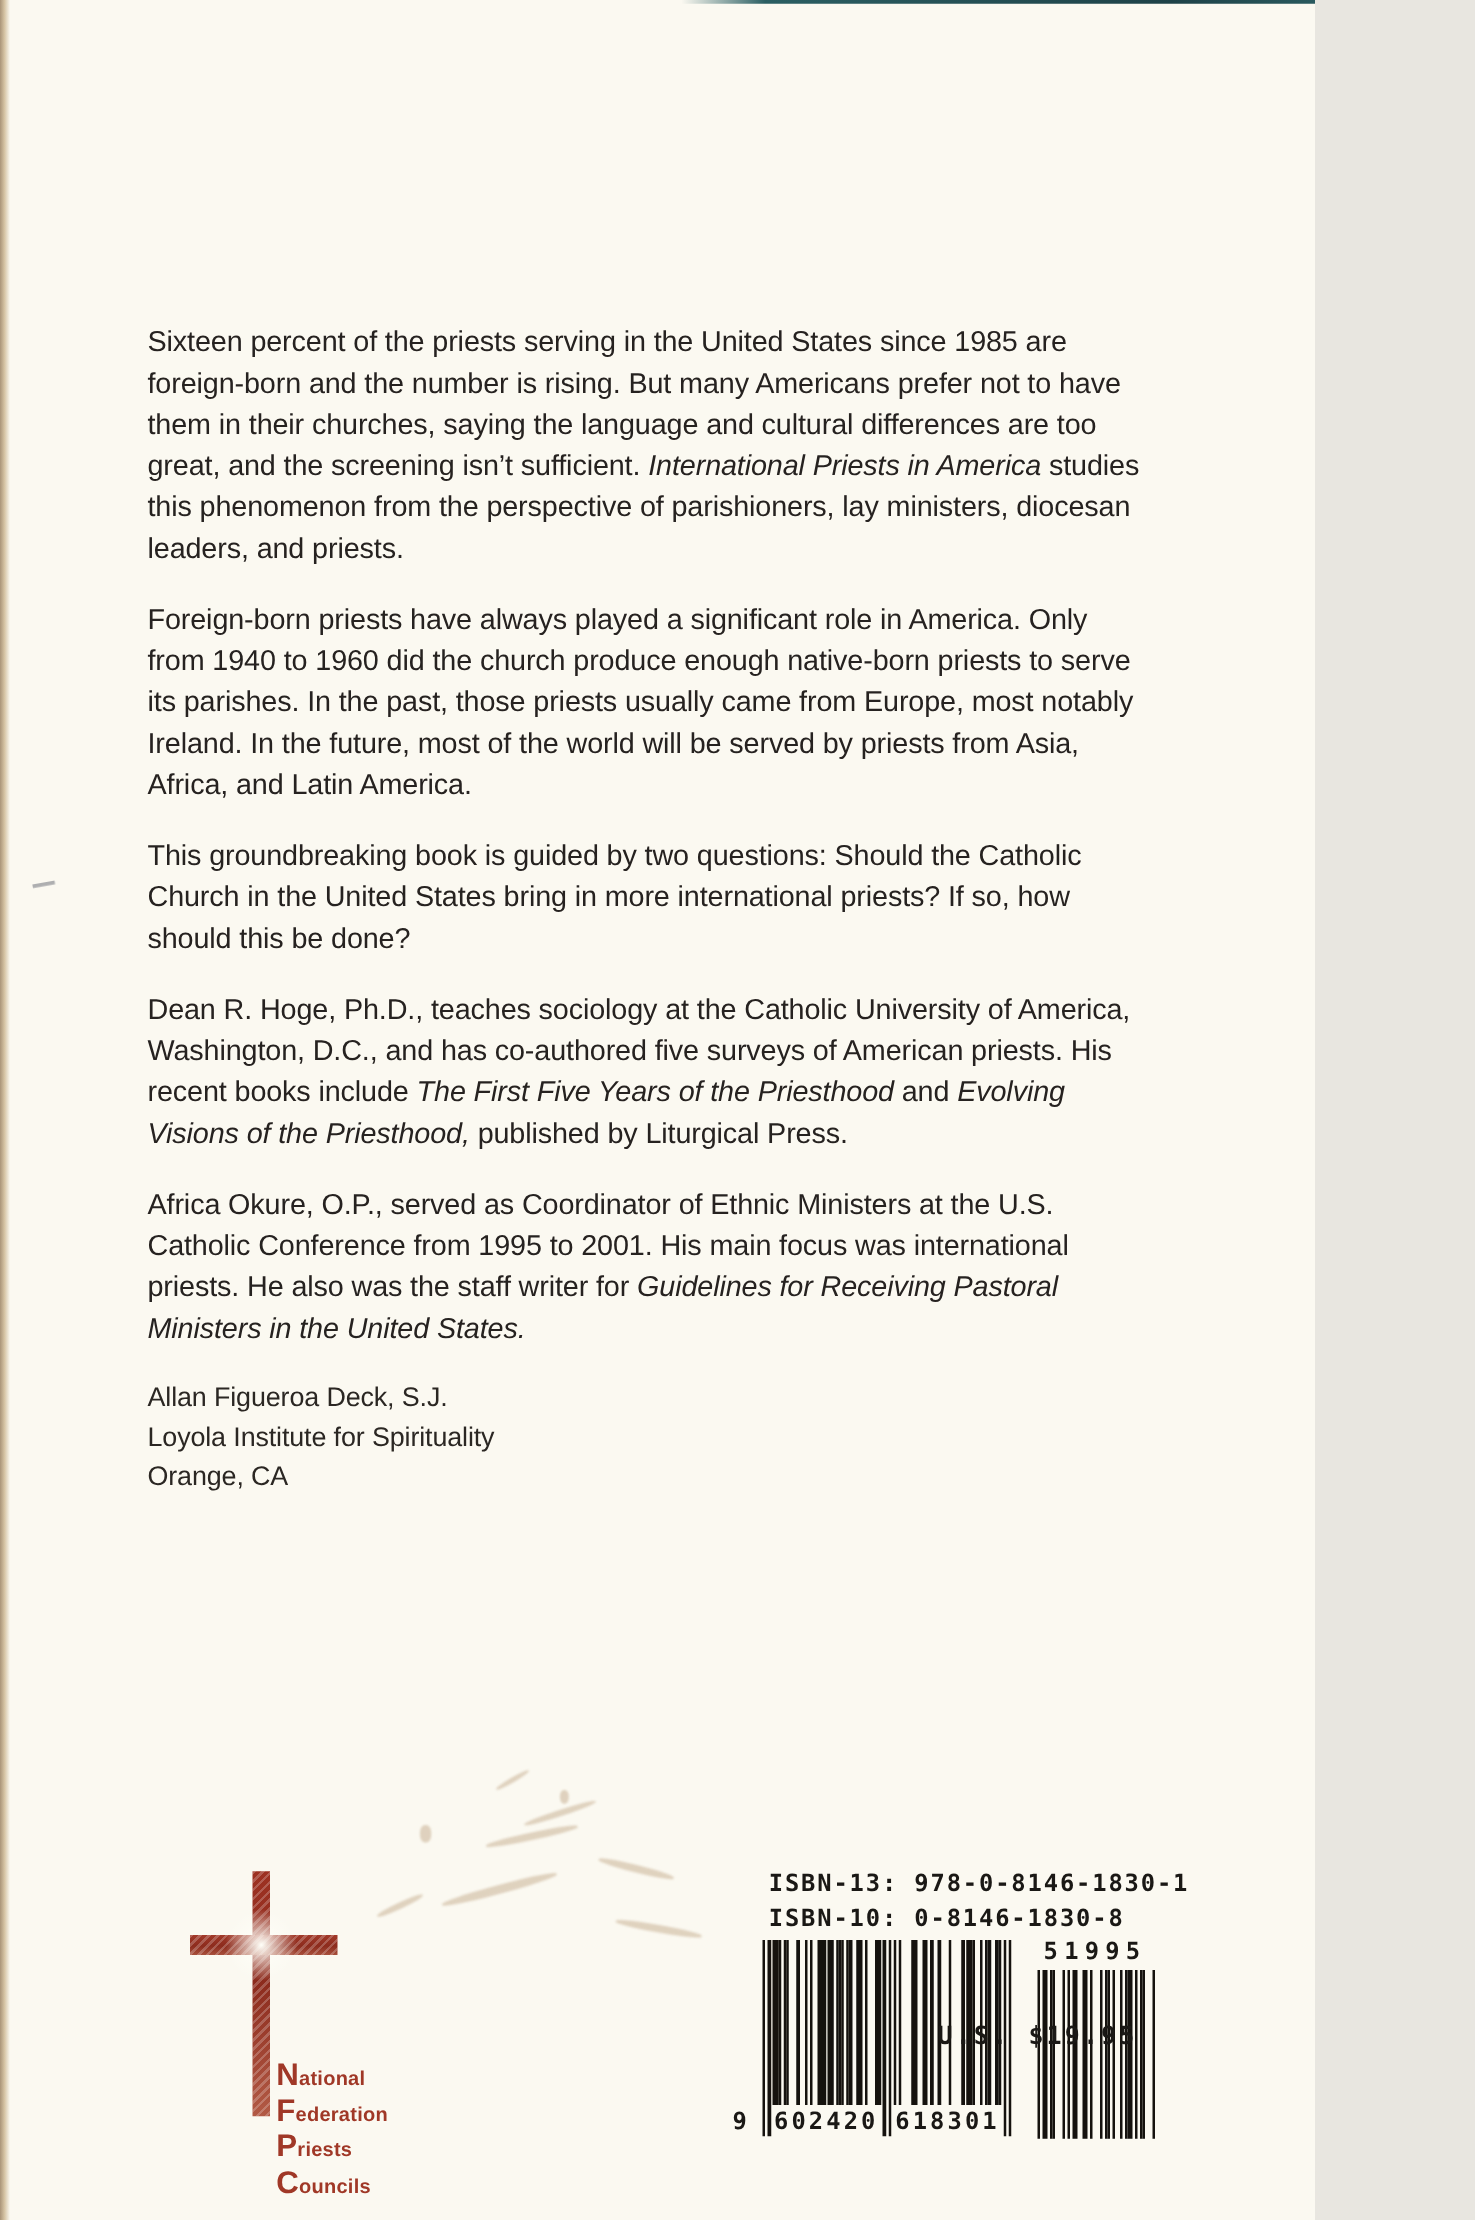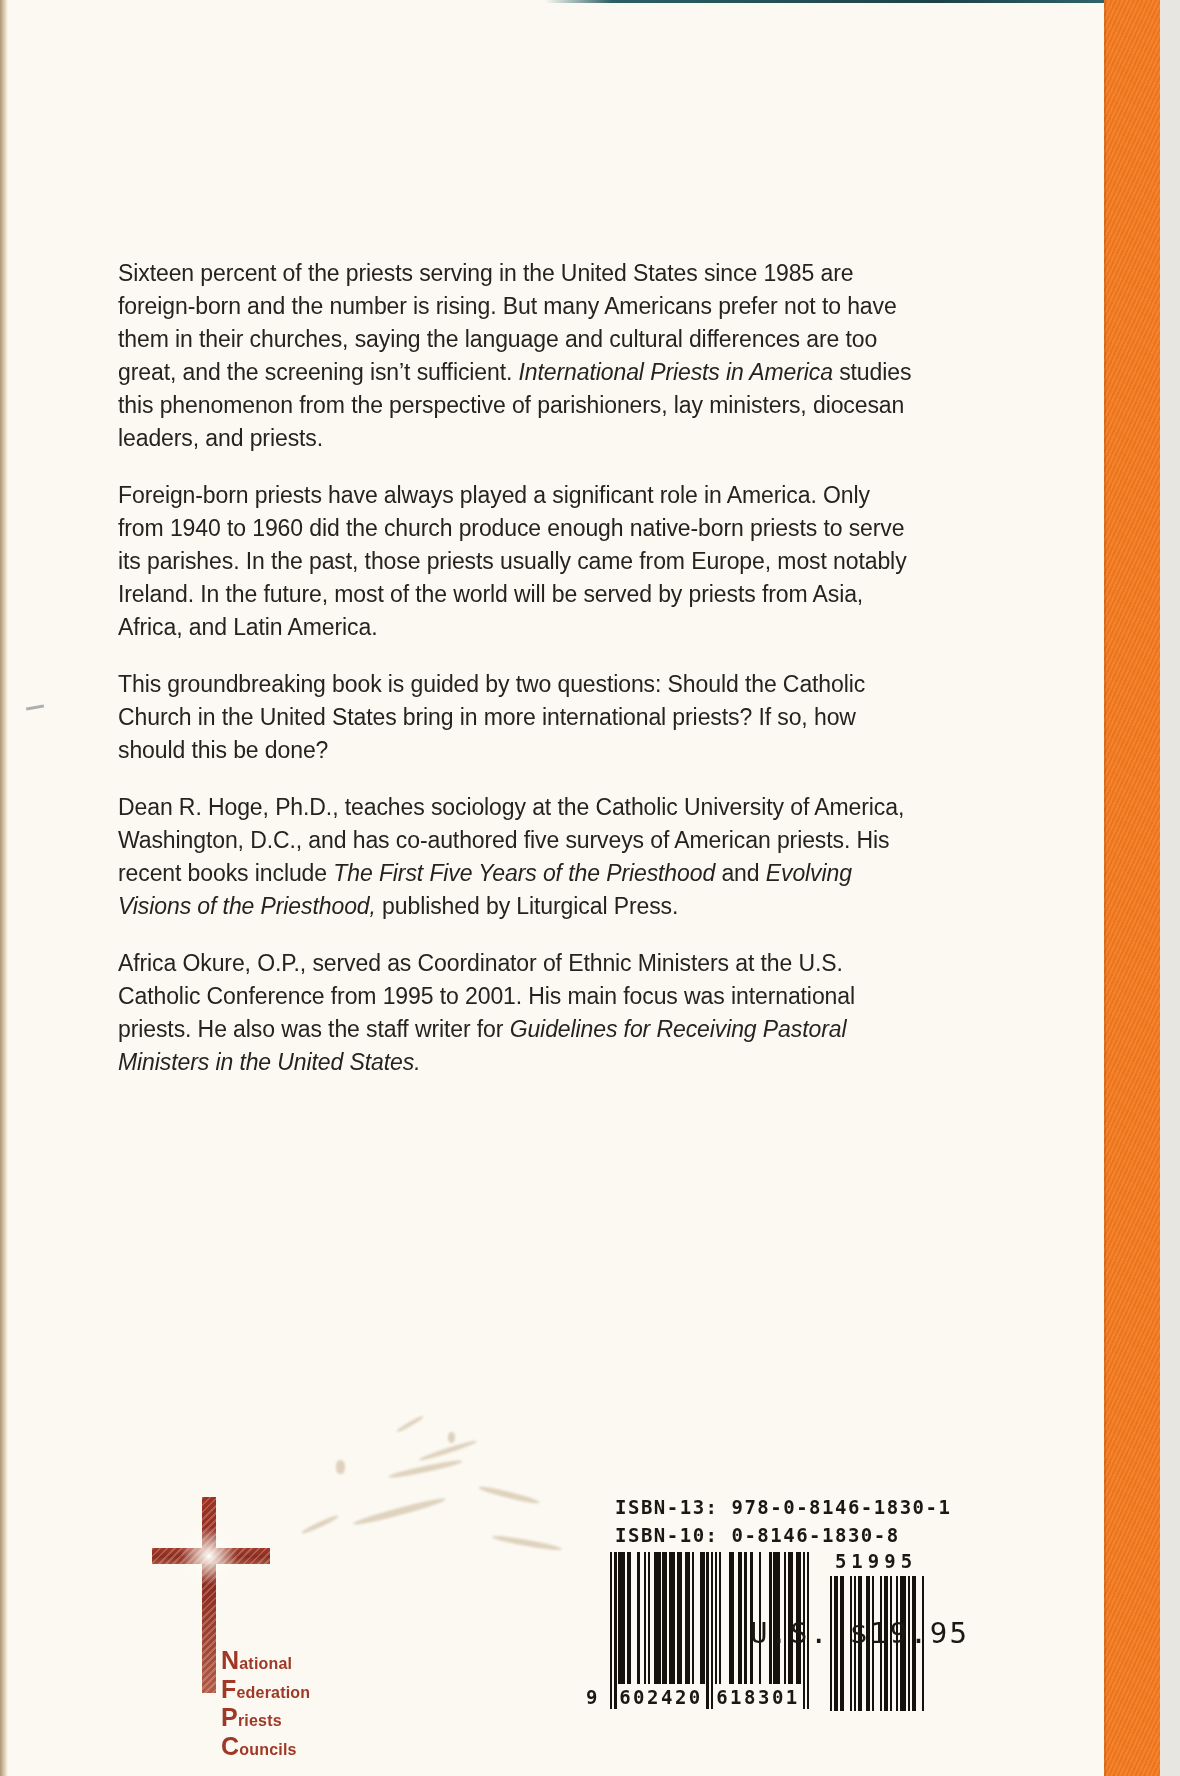--- a/index.html
+++ b/index.html
@@ -1,17 +1,17 @@
 <!DOCTYPE html>
 <html><head>
 <meta charset="utf-8">
 <style>
   html,body{margin:0;padding:0;background:#e8e6e0;}
   .cover{
-    position:relative;width:1160px;height:1776px;overflow:hidden;
+    position:relative;width:1052px;height:1776px;overflow:hidden;
     background:#fbf9f1;
     font-family:"Liberation Sans",sans-serif;
   }
   
   .spine-edge{position:absolute;left:0;top:0;width:8px;height:100%;
     background:linear-gradient(90deg,#8f7350 0%,#c9b28a 45%,rgba(201,178,138,0) 100%);opacity:.75;}
   .top-scan-line{position:absolute;left:545px;top:0;width:560px;height:3px;
     background:linear-gradient(90deg,rgba(43,95,99,0),#2b5f63 12%,#1e4248 70%,#2e6468);}
   .accent-stripe{position:absolute;left:1104px;top:0;width:76px;height:100%;background:#f2771c;}
   .accent-stripe::before{content:"";position:absolute;inset:0;
@@ -47,21 +47,21 @@
   #isbn13-line{left:615px;top:1496px;}
   #isbn10-line{left:615px;top:1524px;}
   #ean13-bars{position:absolute;left:610px;top:1552px;width:199px;height:157px;}
   #ean5-bars{position:absolute;left:828px;top:1576px;width:96px;height:135px;}
   .bar{position:absolute;top:0;background:#15120e;}
   .bc-digits{position:absolute;font-weight:bold;font-size:19px;}
   #bc-first{left:586px;top:1686px;}
   #bc-group1{left:617px;top:1686px;width:88px;text-align:center;letter-spacing:2.5px;}
   #bc-group2{left:714px;top:1686px;width:88px;text-align:center;letter-spacing:2.5px;}
   #bc-supplement{left:826px;top:1550px;width:100px;text-align:center;letter-spacing:5px;}
-  #price-text{position:absolute;left:750px;top:1616px;font-weight:normal;font-size:29px;letter-spacing:2.5px;}
+  #price-text{position:absolute;left:750px;top:1616px;font-weight:bold;font-size:20px;letter-spacing:2.5px;}
 
   
   .smudge{position:absolute;background:rgba(150,108,58,.28);filter:blur(1px);border-radius:45%;}
   .penmark{position:absolute;left:26px;top:706px;width:18px;height:3px;
     background:rgba(80,84,98,.45);transform:rotate(-10deg);filter:blur(.4px);}
 </style>
 </head>
 <body>
 
 <div class="cover">
@@ -69,20 +69,25 @@
   <div class="spine-edge"></div>
   <div class="top-scan-line"></div>
   <div class="accent-stripe"></div>
 
   <div class="content">
     <p><span>Sixteen percent of the priests serving in the United States since 1985 are foreign-born and the number is rising. But many Americans prefer not to have them in their churches, saying the language and cultural differences are too great, and the screening isn’t sufficient. </span><span class="it">International Priests in America</span><span> studies this phenomenon from the perspective of parishioners, lay ministers, diocesan leaders, and priests.</span></p>
     <p><span>Foreign-born priests have always played a significant role in America. Only from 1940 to 1960 did the church produce enough native-born priests to serve its parishes. In the past, those priests usually came from Europe, most notably Ireland. In the future, most of the world will be served by priests from Asia, Africa, and Latin America.</span></p>
     <p><span>This groundbreaking book is guided by two questions: Should the Catholic Church in the United States bring in more international priests? If so, how should this be done?</span></p>
     <p><span class="bd">Dean R. Hoge, Ph.D.,</span><span> teaches sociology at the Catholic University of America, Washington, D.C., and has co-authored five surveys of American priests. His recent books include </span><span class="it">The First Five Years of the Priesthood</span><span> and </span><span class="it">Evolving Visions of the Priesthood,</span><span> published by Liturgical Press.</span></p>
     <p><span class="bd">Africa Okure, O.P.,</span><span> served as Coordinator of Ethnic Ministers at the U.S. Catholic Conference from 1995 to 2001. His main focus was international priests. He also was the staff writer for </span><span class="it">Guidelines for Receiving Pastoral Ministers in the United States.</span></p>
+    <div class="attr">
+      <div>Allan Figueroa Deck, S.J.</div>
+      <div>Loyola Institute for Spirituality</div>
+      <div>Orange, CA</div>
+    </div>
   </div>
 
   <div>
     <div class="cross-v"></div>
     <div class="cross-h"></div>
     <div class="cross-glow"></div>
     <div class="nfpc-text">
       <div>National</div>
       <div>Federation</div>
       <div>Priests</div>

